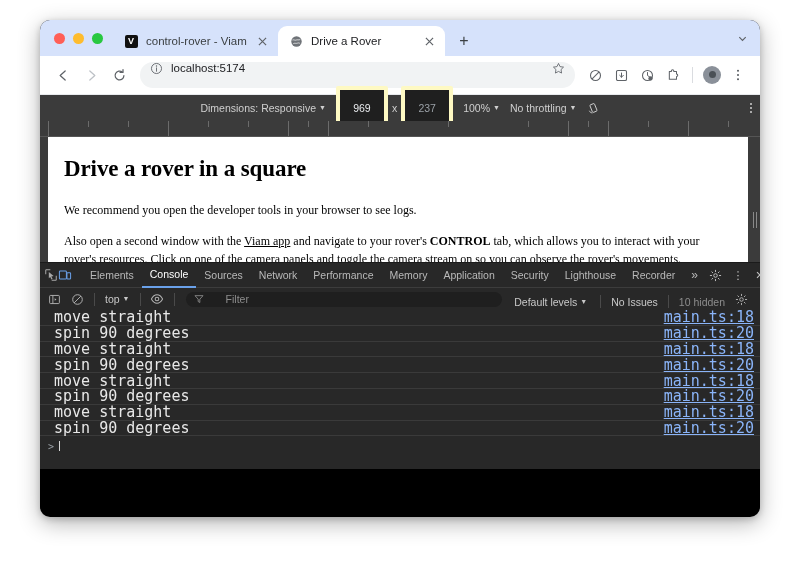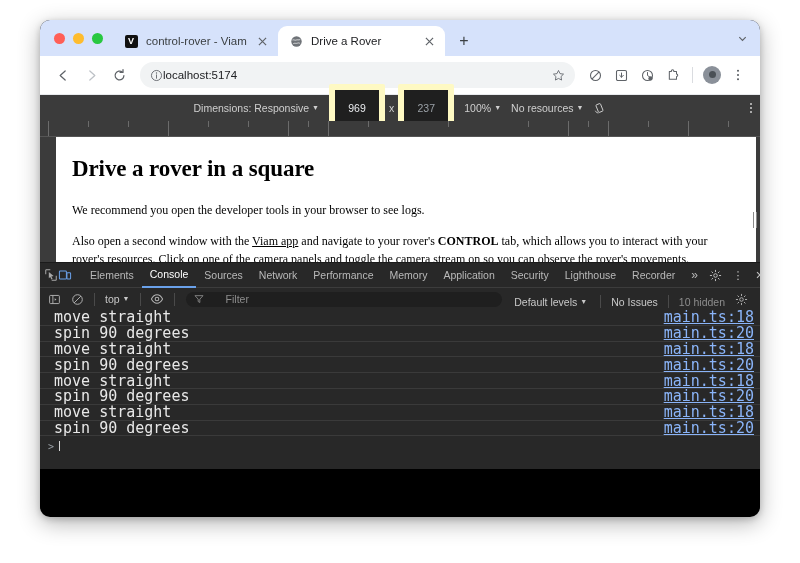--- a/index.html
+++ b/index.html
@@ -129,22 +129,22 @@
     border-radius: 50%;
   }
   .navbtn.disabled { color: #bdc1c6; }
   .omnibox {
     flex: 1 1 auto;
     height: 26px;
     margin: 0 6px;
     background: #f1f3f4;
     border-radius: 14px;
     display: flex;
-    align-items: center;
     padding: 0 10px;
+    gap: 8px;
   }
   .omnibox-url {
     flex: 1 1 auto;
     font-size: 11.5px;
     color: #202124;
     white-space: nowrap;
     overflow: hidden;
   }
   .tb-icons { display: flex; align-items: center; gap: 2px; }
   .tb-icon {
@@ -180,21 +180,21 @@
   }
   .dt-item { display: flex; align-items: center; gap: 3px; white-space: nowrap;}
   .dt-input {
     background: #1f1f1f;
     border-radius: 2px;
     color: #e8eaed;
     font-size: 10.5px;
     padding: 12px 7px;
     min-width: 30px;
     text-align: center;
-    border: 6px solid #fef9c3;
+    border: 4px solid #fef9c3;
   }
   .dt-input.dim { color: #9aa0a6; }
   .dt-x { color: #cfcfcf; padding: 0 1px; }
   .dt-caret { font-size: 7px; position: relative; top: -1px; }
   .dt-kebab {
     position: absolute;
     right: 8px; top: 50%;
     transform: translateY(-50%);
     color: #cfcfcf;
     display: flex; flex-direction: column; gap: 2px;
@@ -220,21 +220,21 @@
     height: 1px; background: #555;
   }
 
   .viewport-wrap {
     position: relative;
     height: 175px;
     background: #3b3b3b;
   }
   .viewport {
     position: absolute;
-    left: 16px;
+    left: 8px;
     top: 0;
     width: 700px;
     height: 165px;
     background: #ffffff;
     overflow: hidden;
   }
   .handle-right {
     position: absolute;
     left: 711px;
     top: 72px;
@@ -557,21 +557,21 @@
         <div class="dt-item">
           <span class="dt-input">969</span>
           <span class="dt-x">x</span>
           <span class="dt-input dim">237</span>
         </div>
         <div class="dt-item">
           <span>100%</span>
           <span class="dt-caret">▼</span>
         </div>
         <div class="dt-item">
-          <span>No resources</span>
+          <span>No throttling</span>
           <span class="dt-caret">▼</span>
         </div>
         <div class="dt-item">
           <svg class="icon-svg" width="13" height="13" viewBox="0 0 16 16" aria-hidden="true">
             <rect x="5.2" y="2.4" width="6" height="10" rx="1.1" stroke="#cfcfcf" stroke-width="1.1" fill="none" transform="rotate(-22 8 8)"></rect>
             <path d="M3 11.2 a3.6 3.6 0 0 0 3.2 2.4" stroke="#cfcfcf" stroke-width="1.05" fill="none" stroke-linecap="round"></path>
           </svg>
         </div>
         <div class="dt-kebab">
           <span class="kdot"></span>

